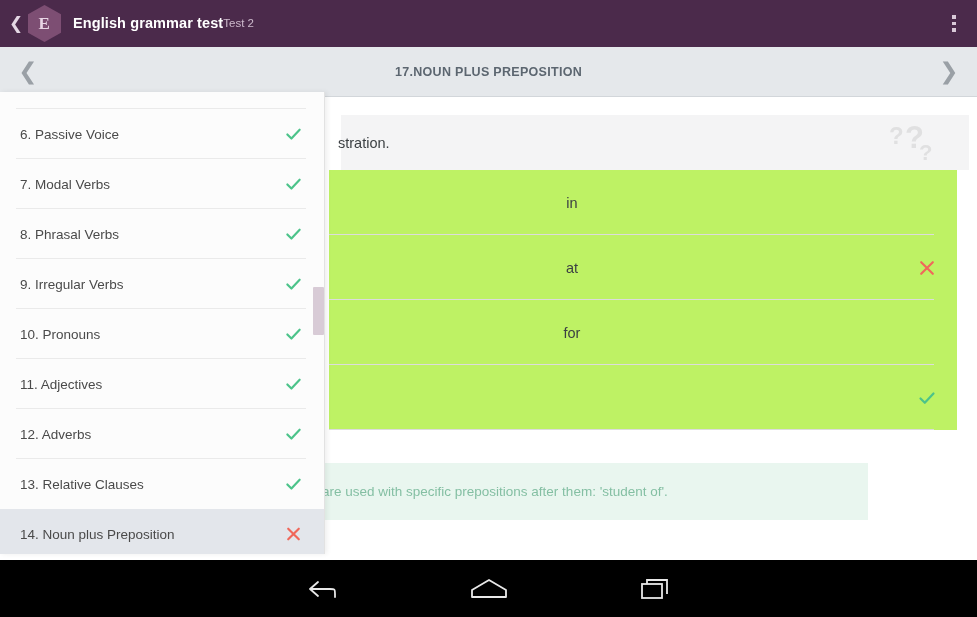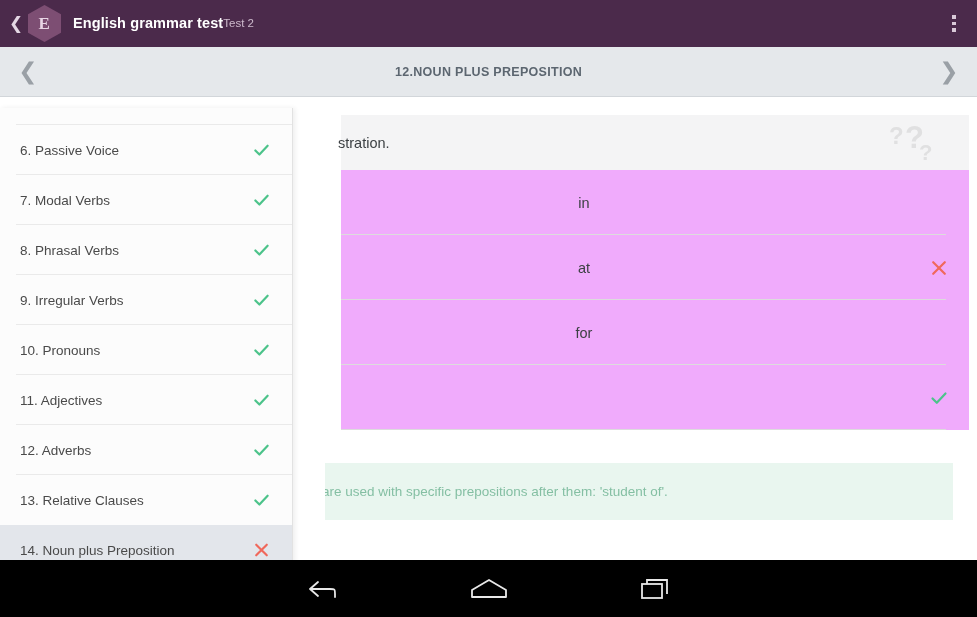--- a/index.html
+++ b/index.html
@@ -128,22 +128,22 @@
   }
   #question-watermark {
     position: absolute; right: 24px; top: 50%;
     transform: translateY(-50%);
     width: 58px; height: 42px;
     opacity: 0.45;
   }
 
   .answer-row {
     position: absolute;
-    left: 16px; width: 628px; height: 65px;
-    background: #f0abfc;
+    left: 4px; width: 628px; height: 65px;
+    background: #bef264;
   }
   .answer-row .label {
     position: absolute;
     left: 0; right: 0; top: 50%;
     transform: translateY(-50%);
     text-align: center;
     color: #3c4043;
     font-size: 14.5px;
     padding-right: 142px;
   }
@@ -155,35 +155,35 @@
   }
   .answer-row .mark {
     position: absolute;
     right: 21px; top: 50%;
     transform: translateY(-50%);
     width: 18px; height: 18px;
   }
 
   #explanation {
     position: absolute; left: 0; top: 365px;
-    width: 628px; height: 57px;
+    width: 543px; height: 57px;
     background: #e9f6ef;
     display: flex; align-items: center;
   }
   #explanation-text {
     color: #84bfa3;
     font-size: 13.5px;
     margin-left: -3px;
     white-space: nowrap;
   }
 
   
   #sidebar {
-    position: absolute; left: 0; top: 108px;
-    width: 293px; height: 462px;
+    position: absolute; left: 0; top: 92px;
+    width: 325px; height: 462px;
     background: #d946ef;
     border-right: 1px solid #e2e2e2;
     overflow: hidden;
     box-shadow: 2px 0 5px rgba(0,0,0,0.07);
   }
   .side-item {
     position: relative;
     height: 50px;
     display: flex; align-items: center;
     padding: 0 0 0 20px;
@@ -252,21 +252,21 @@
     </div>
     <div id="appbar-overflow">
       <i></i>
       <i></i>
       <i></i>
     </div>
   </div>
 
   <div id="navbar">
     <div class="nav-arrow">❮</div>
-    <div id="nav-title">12.NOUN PLUS PREPOSITION</div>
+    <div id="nav-title">17.NOUN PLUS PREPOSITION</div>
     <div class="nav-arrow">❯</div>
   </div>
 
   <div id="content">
 
     <div id="question-band">
       <div id="question-text">stration.</div>
       <svg id="question-watermark" viewBox="0 0 58 42">
         <text x="2" y="22" font-family="Liberation Sans, sans-serif" font-size="24" font-weight="bold" fill="#c9c9c9">?</text>
         <text x="18" y="26" font-family="Liberation Sans, sans-serif" font-size="31" font-weight="bold" fill="#c9c9c9">?</text>

